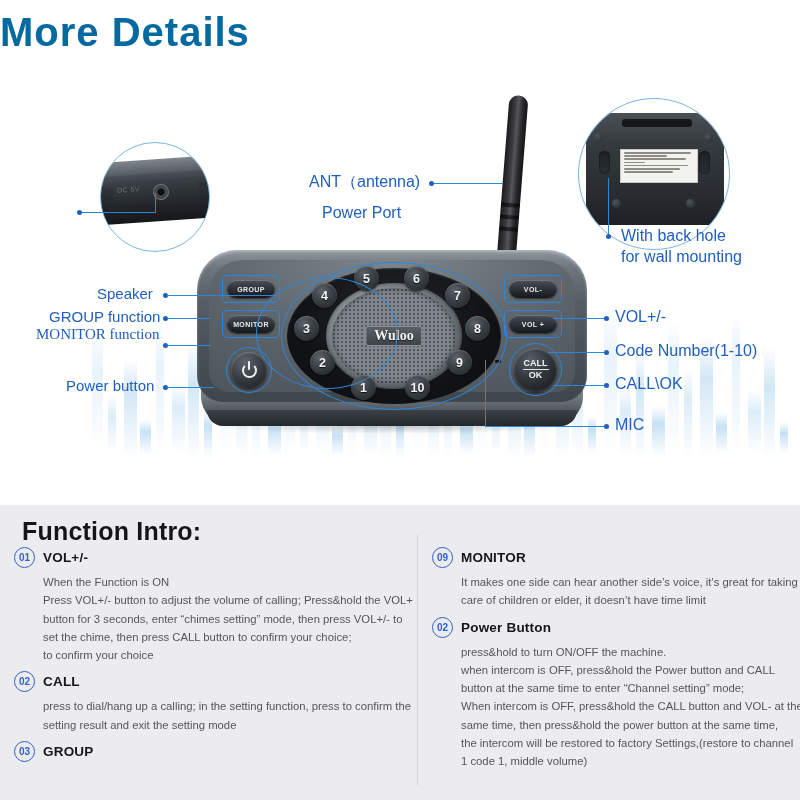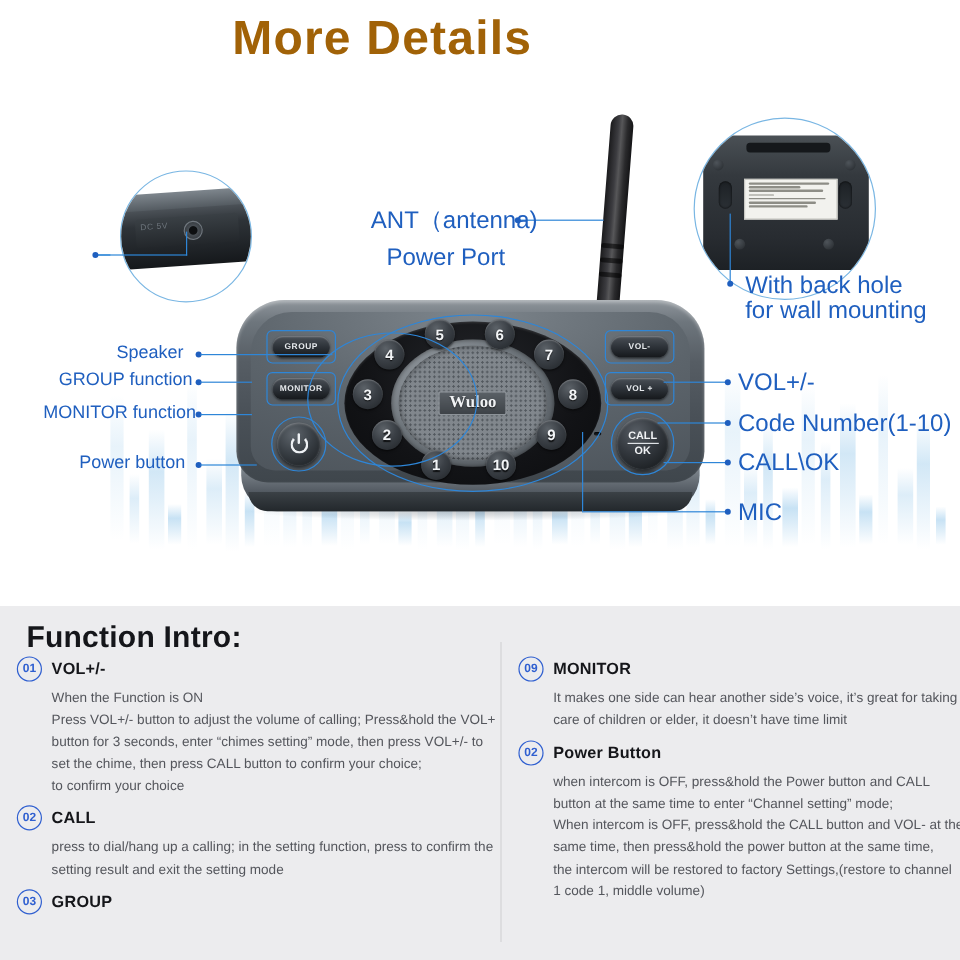--- a/index.html
+++ b/index.html
@@ -12,25 +12,24 @@
   #page {
     position: relative;
     width: 800px; height: 800px;
     background: #ffffff;
     overflow: hidden;
   }
 
   
   #title {
     position: absolute; top: 10px; left: 0; width: 637px;
-    text-align: center;
     font-size: 40px;
     font-weight: bold;
     letter-spacing: 1px;
-    color: #a16207;
+    color: #0369a1;
   }
 
   
   #eq-bg {
     position: absolute; left: 0; top: 210px;
     width: 800px; height: 300px;
     overflow: hidden;
     pointer-events: none;
   }
   .eq-bar {
@@ -275,21 +274,21 @@
   }
 
   
   .callout {
     position: absolute;
     color: #1f5fbf;
     font-size: 15px;
     white-space: nowrap;
     line-height: 1.25;
   }
-  .callout.lg { font-size: 20px; text-align: right; }
+  .callout.lg { font-size: 16px; text-align: right; }
   .lead {
     position: absolute;
     height: 1.4px;
     background: #2e86d8;
   }
   .lead-v {
     position: absolute;
     width: 1.4px;
     background: #2e86d8;
   }
@@ -523,21 +522,21 @@
     <div class="lead-v" style="left:485px; top:300px; height:66px;"></div>
     <div class="lead" style="left:485px; top:366px; width:121px;"></div>
     <div class="dot" style="left:604px; top:364px;"></div>
 
     <div class="callout lg" style="left:309px; top:112px;">ANT（antenna)</div>
     <div class="callout lg" style="left:322px; top:143px;">Power Port</div>
     <div class="callout lg" style="left:621px; top:166px;">With back hole</div>
     <div class="callout lg" style="left:621px; top:187px;">for wall mounting</div>
     <div class="callout" style="left:97px;  top:225px;">Speaker</div>
     <div class="callout" style="left:49px;  top:248px;">GROUP function</div>
-    <div class="callout" style="left:36px;  top:275px;">MONITOR function</div>
+    <div class="callout" style="left:36px;  top:265px;font-family:Liberation Serif, serif;">MONITOR function</div>
     <div class="callout" style="left:66px;  top:317px;">Power button</div>
     <div class="callout lg" style="left:615px; top:247px;">VOL+/-</div>
     <div class="callout lg" style="left:615px; top:281px;">Code Number(1-10)</div>
     <div class="callout lg" style="left:615px; top:314px;">CALL\OK</div>
     <div class="callout lg" style="left:615px; top:355px;">MIC</div>
   </div>
 
   <div id="panel">
     <div id="panel-title">Function Intro:</div>
     <div id="divider"></div>
@@ -582,20 +581,21 @@
             <div>It makes one side can hear another side’s voice, it’s great for taking</div>
             <div>care of children or elder, it doesn’t have time limit</div>
           </div>
         </div>
         <div class="item">
           <div class="item-head">
             <div class="badge">02</div>
             <div class="item-title">Power Button</div>
           </div>
           <div class="item-body">
+            <div>press&amp;hold to turn ON/OFF the  machine.</div>
             <div>when intercom is OFF, press&amp;hold the Power button and CALL</div>
             <div>button at the same time to enter “Channel setting” mode;</div>
             <div>When intercom is OFF, press&amp;hold the CALL button and VOL- at the</div>
             <div>same time, then press&amp;hold the power button at the same time,</div>
             <div>the intercom will be restored to factory Settings,(restore to channel</div>
             <div>1 code 1, middle volume)</div>
           </div>
         </div>
       </div>
   </div>

